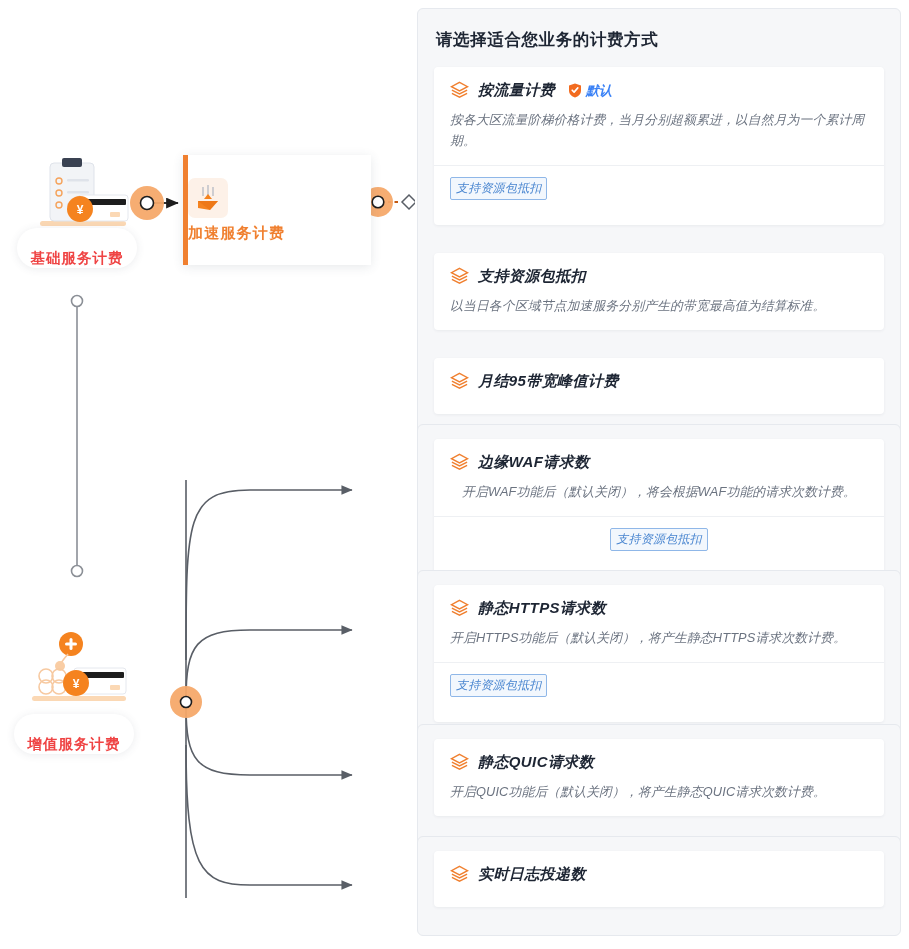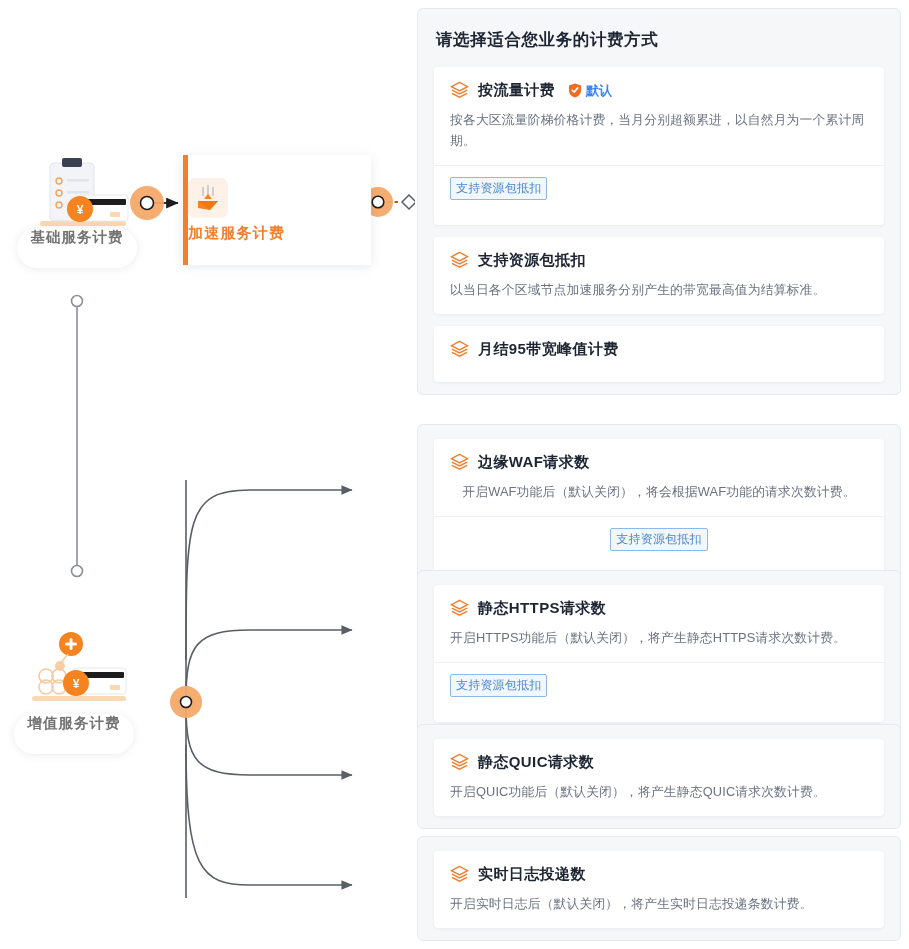--- a/index.html
+++ b/index.html
@@ -19,25 +19,25 @@
   }
   #diagram-svg { position: absolute; left: 0; top: 0; width: 415px; height: 949px; }
 
   .illus { position: absolute; }
 
   .pill-label {
     position: absolute;
     background: #ffffff;
     border-radius: 22px;
     box-shadow: 0 1px 8px rgba(60,70,90,0.10);
-    color: #737373;
+    color: #ef4444;
     font-size: 14.5px;
     font-weight: bold;
     letter-spacing: 1px;
-    display: flex; align-items: flex-start; justify-content: center;
+    display: flex; align-items: flex-end; justify-content: center;
     height: 40px;
     padding: 0 18px;
     white-space: nowrap;
   }
 
   .accel-card {
     position: absolute;
     left: 183px; top: 155px;
     width: 188px; height: 110px;
     background: #ffffff;
@@ -78,22 +78,23 @@
     color: #1d2533;
     font-size: 16.5px;
     font-weight: bold;
     letter-spacing: 0.6px;
     padding: 20px 2px 16px 2px;
   }
   .card {
     background: #ffffff;
     border-radius: 4px;
     box-shadow: 0 1px 3px rgba(60,70,90,0.07);
-    margin-bottom: 12px;
+    margin-bottom: 28px;
     overflow: hidden;
+    font-style: italic;
   }
   .card-body { padding: 14px 16px 14px 16px; }
   .card-head {
     display: flex; align-items: center; gap: 9px;
     margin-bottom: 9px;
   }
   .layers-icon { width: 19px; height: 19px; flex: none; display:block; }
   .card-title {
     font-size: 15px; font-weight: bold; color: #1d2533;
     letter-spacing: 0.4px;
@@ -341,19 +342,18 @@
       <div class="card" style="margin-top:14px;">
         <div class="card-body">
           <div class="card-head">
             <svg class="layers-icon" viewBox="0 0 20 20">
               <path d="M10 1.5 L18.5 6 L10 10.5 L1.5 6 Z" fill="none" stroke="#f08030" stroke-width="1.5"></path>
               <path d="M2 9.5 L10 13.6 L18 9.5" fill="none" stroke="#f08030" stroke-width="1.5"></path>
               <path d="M2 13 L10 17.1 L18 13" fill="none" stroke="#f08030" stroke-width="1.5"></path>
             </svg>
             <span class="card-title">实时日志投递数</span>
           </div>
-          <div class="card-desc">开启实时日志后（默认关闭），将产生实时日志投递条数计费。</div>
         </div>
       </div>
     </div>
 
   </div>
 </div>
 
 </body></html>

